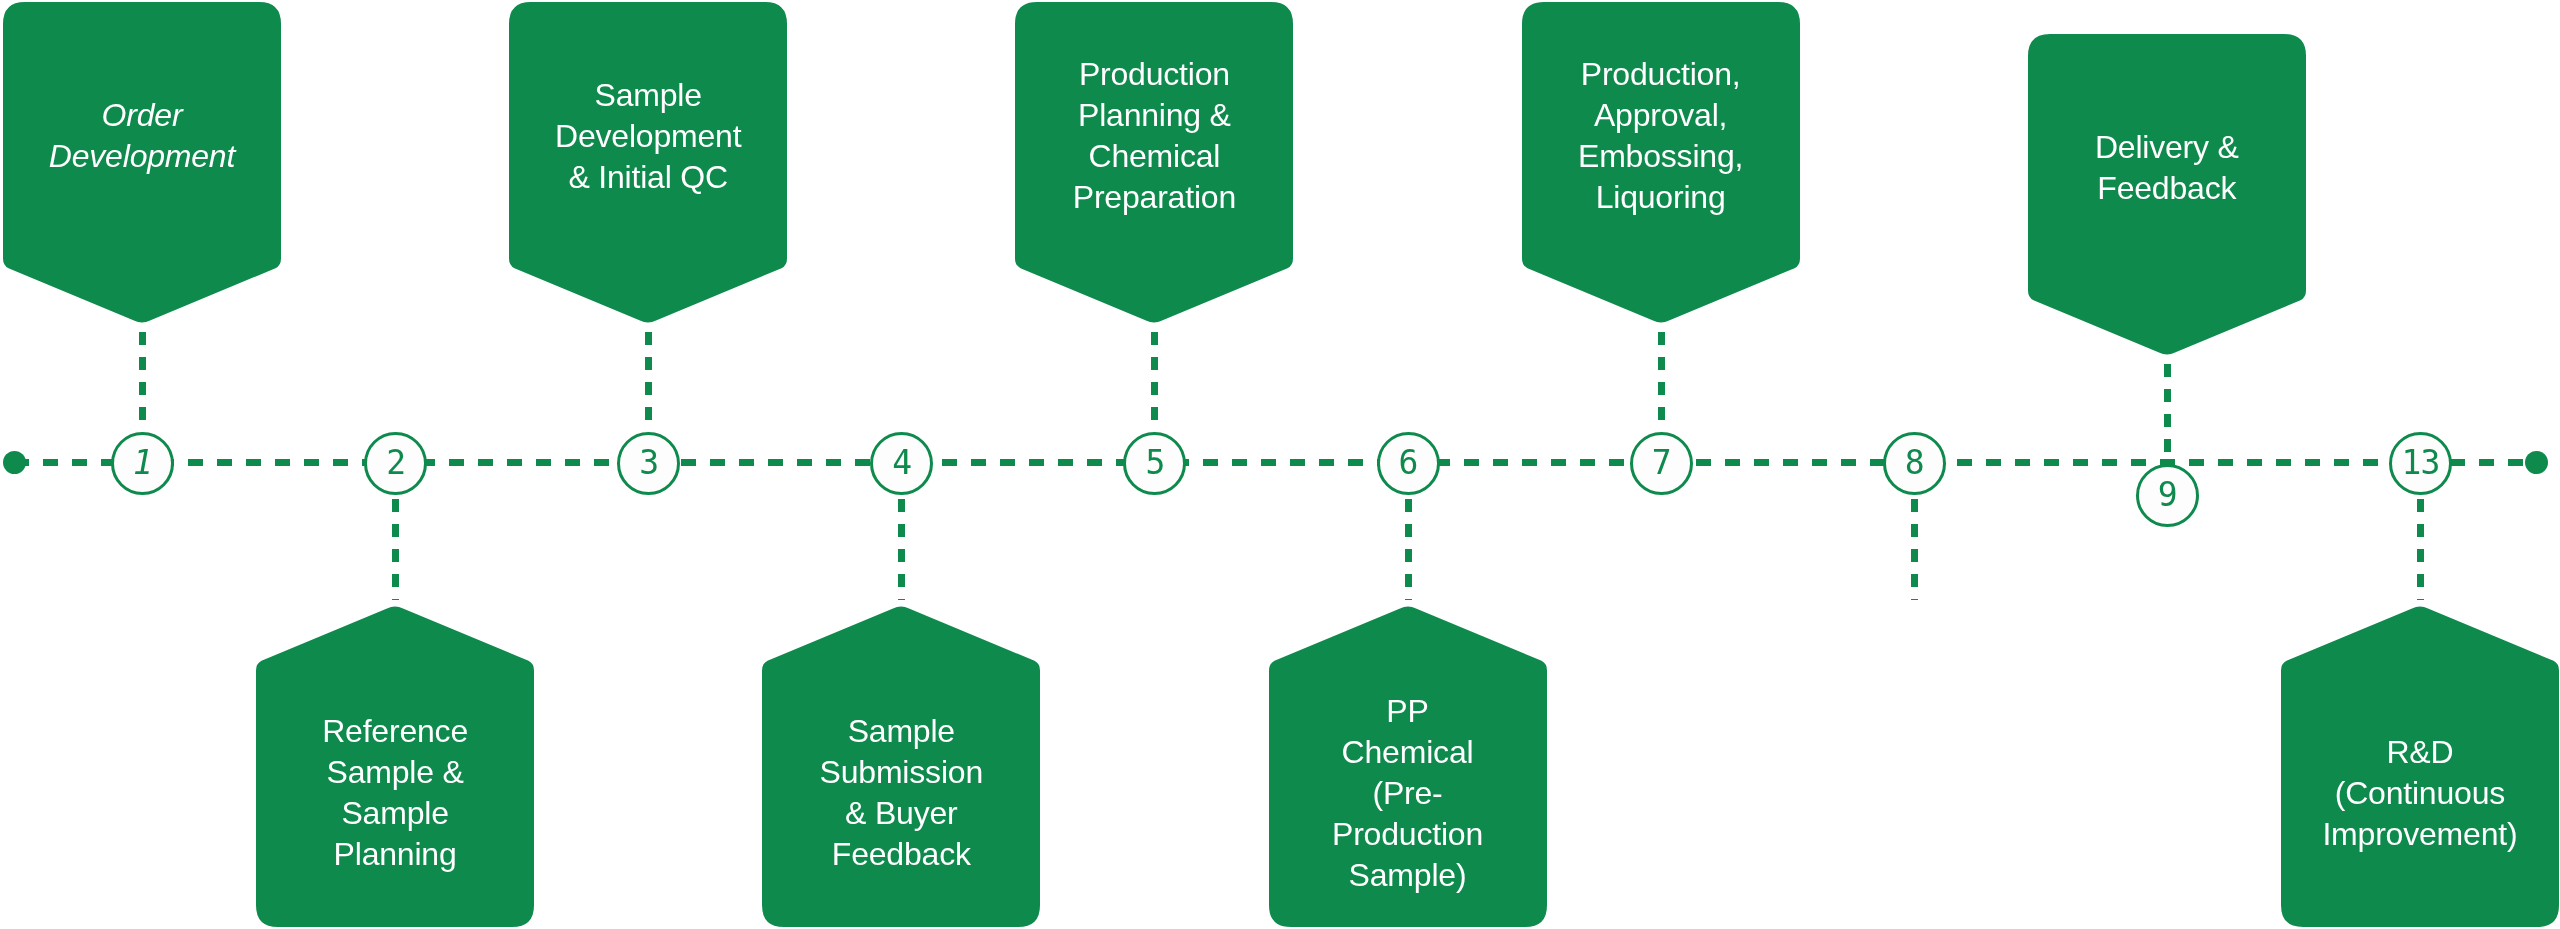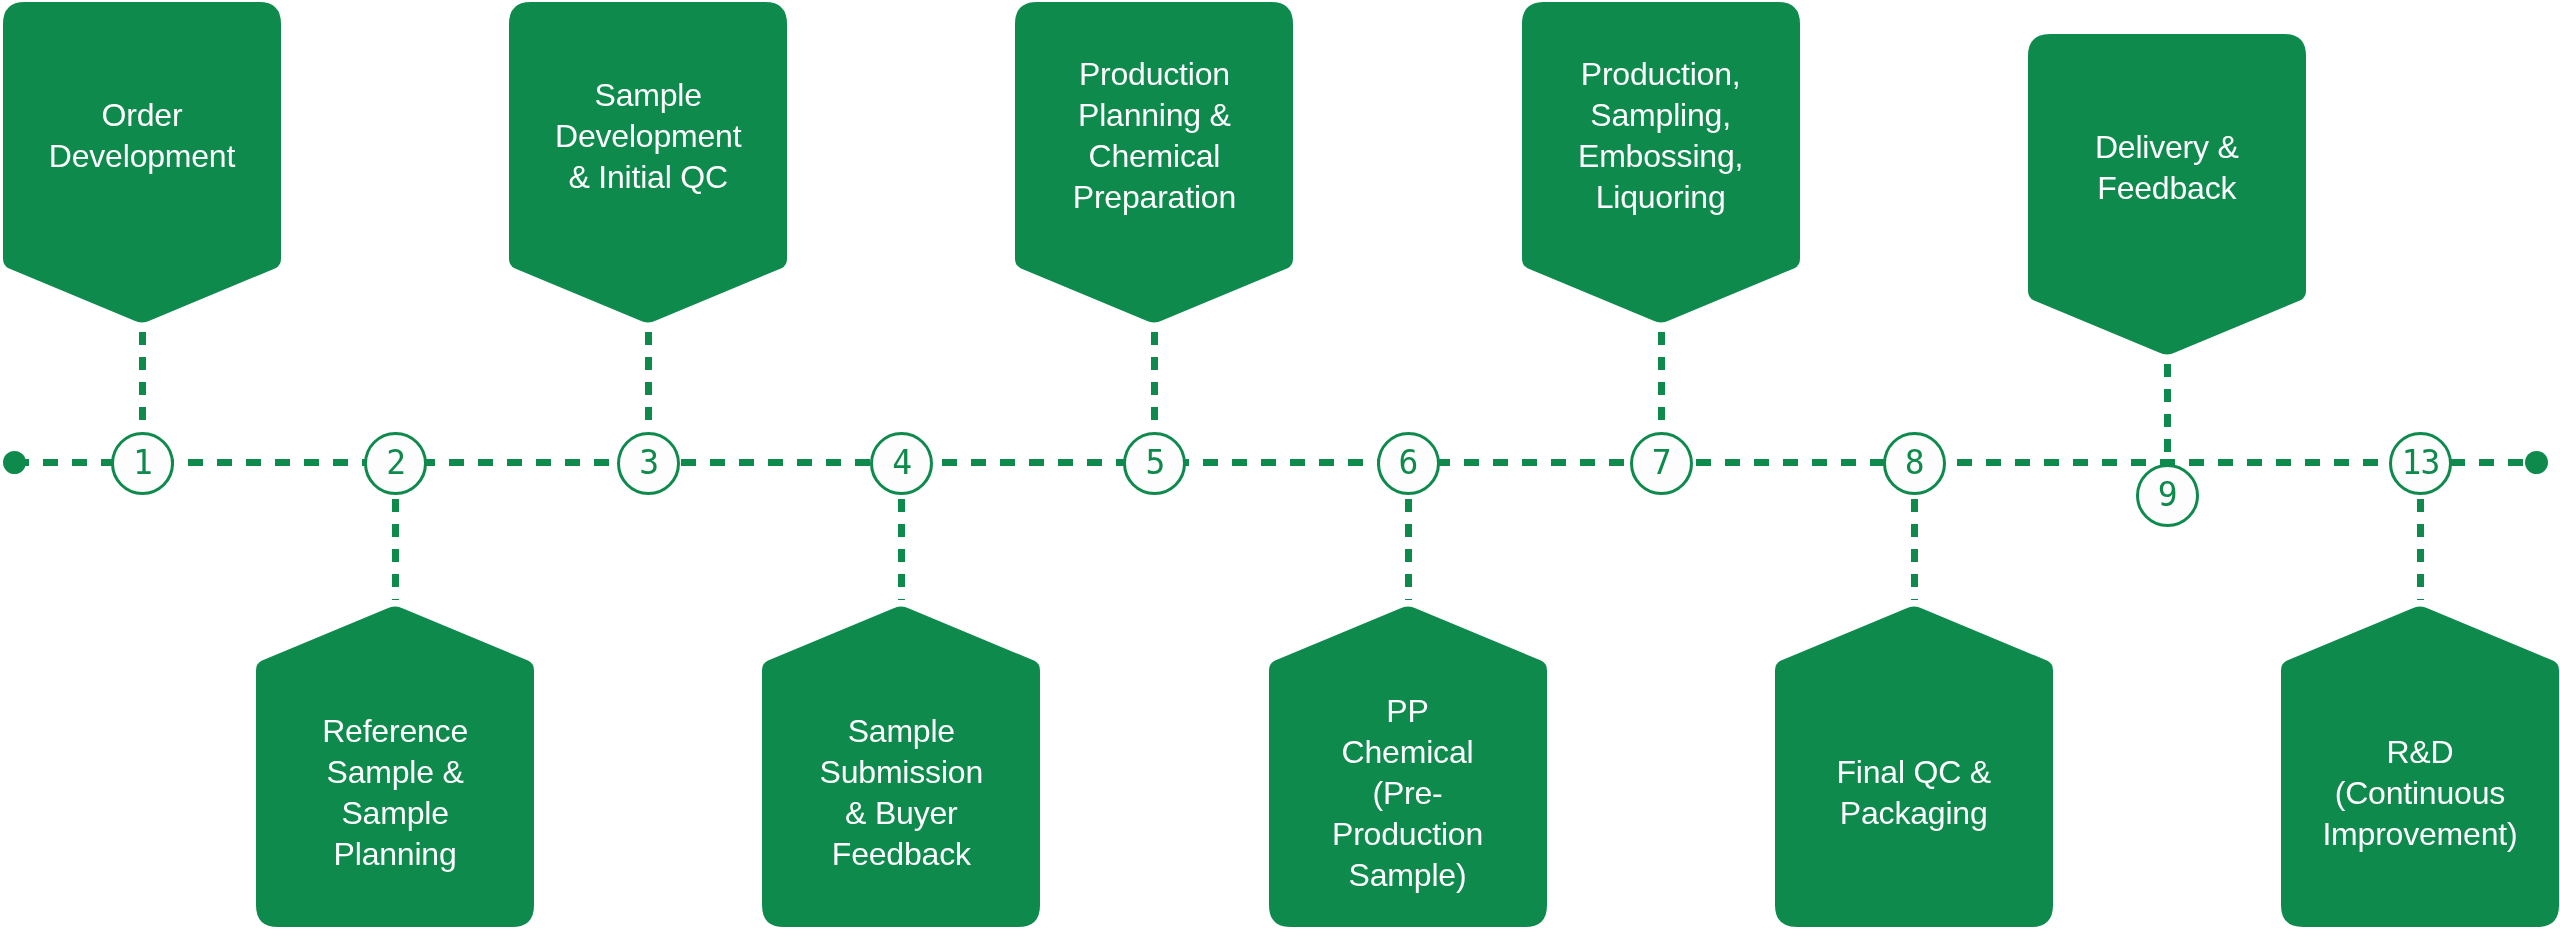--- a/index.html
+++ b/index.html
@@ -90,21 +90,21 @@
   .step.bottom .banner-label{top:57px;}
 </style>
 </head>
 <body>
 
 <div class="canvas">
   <div class="hline"></div>
   <div class="dot start"></div>
   <div class="dot end"></div>
   <div id="steps">
-      <div class="step top" style="left: 3px;">
+      <div class="step top" style="left: 3px; font-style: italic;">
     <div class="banner">
       <svg viewBox="0 0 278 327" preserveAspectRatio="none">
         <path fill="#0E8A4D" d="M22,0 H256 Q278,0 278,22 V258 Q278,265 272.5,267.8 L147,320.5 Q139,324.5 131,320.5 L5.5,267.8 Q0,265 0,258 V22 Q0,0 22,0 Z"></path>
       </svg>
       <div class="banner-label">
             <div>Order</div>
             <div>Development</div>
           </div>
     </div>
     <div class="connector"></div>
@@ -197,40 +197,31 @@
       <span class="node-num">6</span>
     </div>
   </div>
       <div class="step top" style="left: 1521.6px;">
     <div class="banner">
       <svg viewBox="0 0 278 327" preserveAspectRatio="none">
         <path fill="#0E8A4D" d="M22,0 H256 Q278,0 278,22 V258 Q278,265 272.5,267.8 L147,320.5 Q139,324.5 131,320.5 L5.5,267.8 Q0,265 0,258 V22 Q0,0 22,0 Z"></path>
       </svg>
       <div class="banner-label">
             <div>Production,</div>
-            <div>Sampling,</div>
+            <div>Approval,</div>
             <div>Embossing,</div>
             <div>Liquoring</div>
           </div>
     </div>
     <div class="connector"></div>
     <div class="node">
       <span class="node-num">7</span>
     </div>
   </div>
       <div class="step bottom" style="left: 1774.7px;">
-    <div class="banner">
-      <svg viewBox="0 0 278 327" preserveAspectRatio="none">
-        <path fill="#0E8A4D" d="M131,6.5 Q139,2.5 147,6.5 L272.5,59.2 Q278,62 278,69 V305 Q278,327 256,327 H22 Q0,327 0,305 V69 Q0,62 5.5,59.2 L131,6.5 Z"></path>
-      </svg>
-      <div class="banner-label">
-            <div>Final QC &amp;</div>
-            <div>Packaging</div>
-          </div>
-    </div>
     <div class="connector"></div>
     <div class="node">
       <span class="node-num">8</span>
     </div>
   </div>
       <div class="step top" style="left: 2027.8px; margin-top: 32px;">
     <div class="banner">
       <svg viewBox="0 0 278 327" preserveAspectRatio="none">
         <path fill="#0E8A4D" d="M22,0 H256 Q278,0 278,22 V258 Q278,265 272.5,267.8 L147,320.5 Q139,324.5 131,320.5 L5.5,267.8 Q0,265 0,258 V22 Q0,0 22,0 Z"></path>
       </svg>

